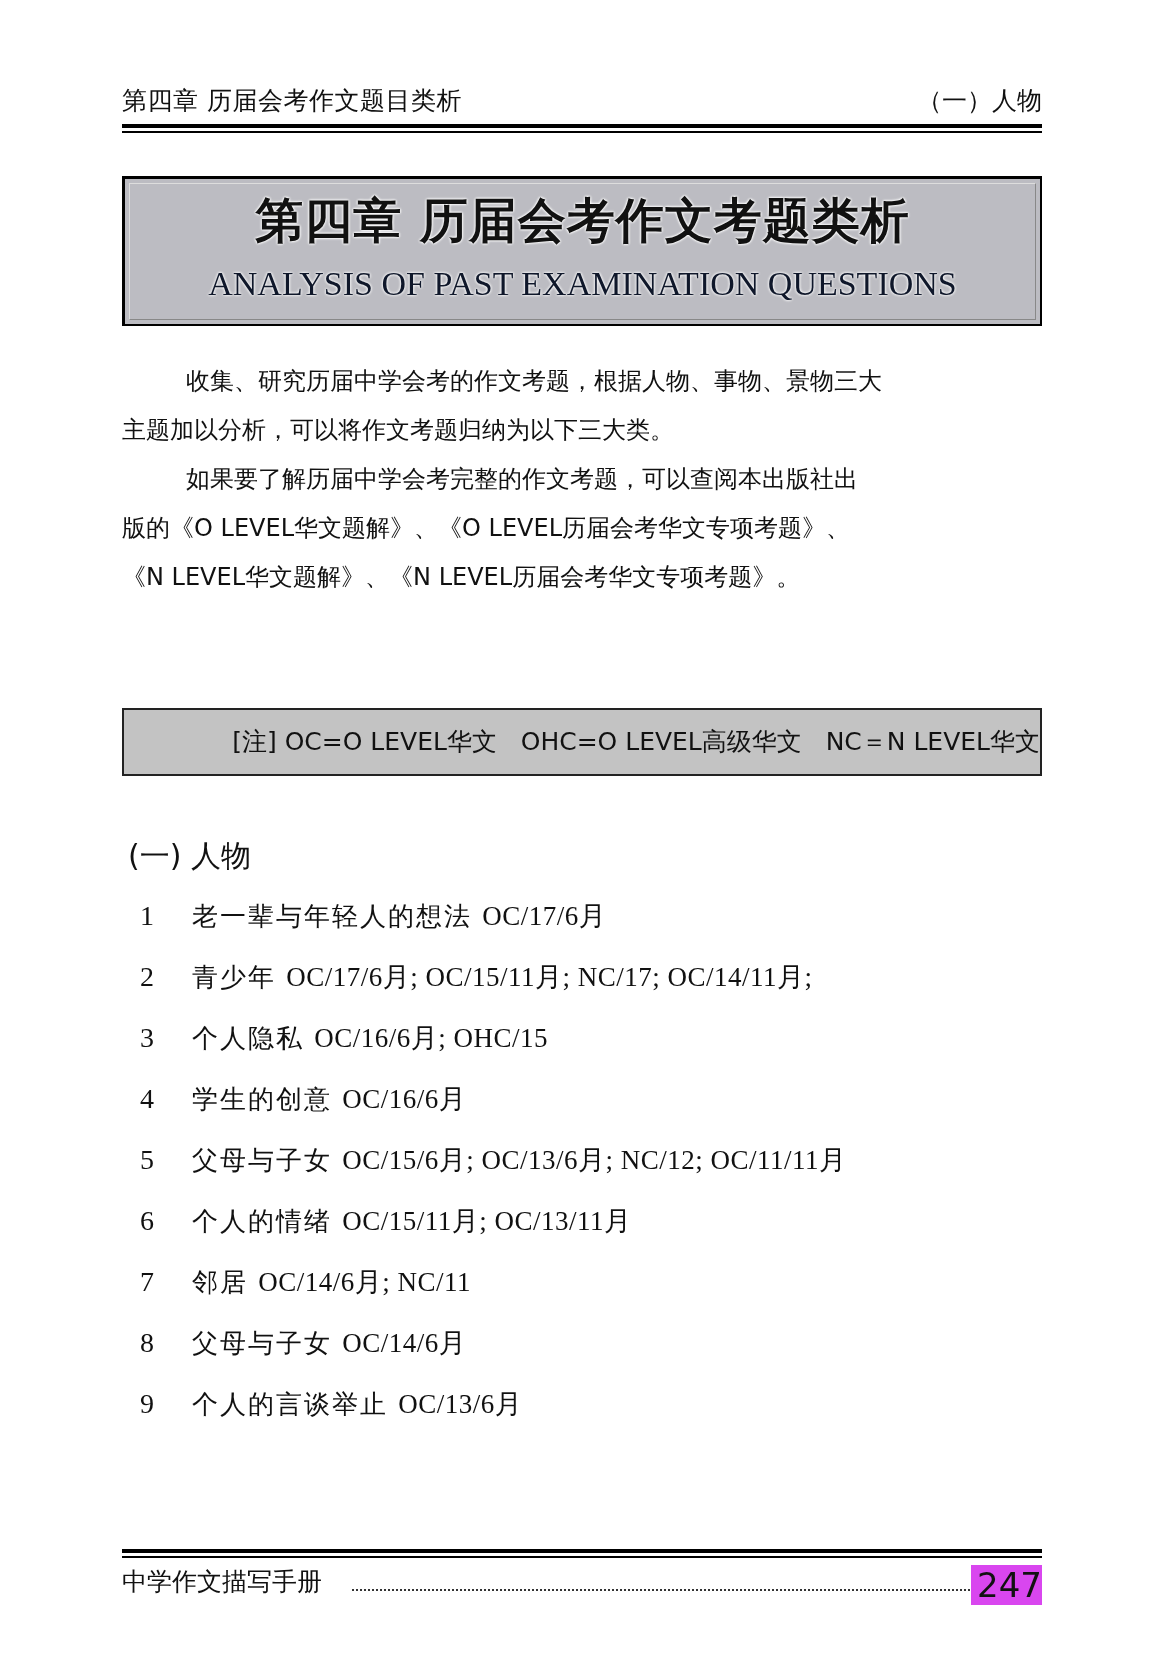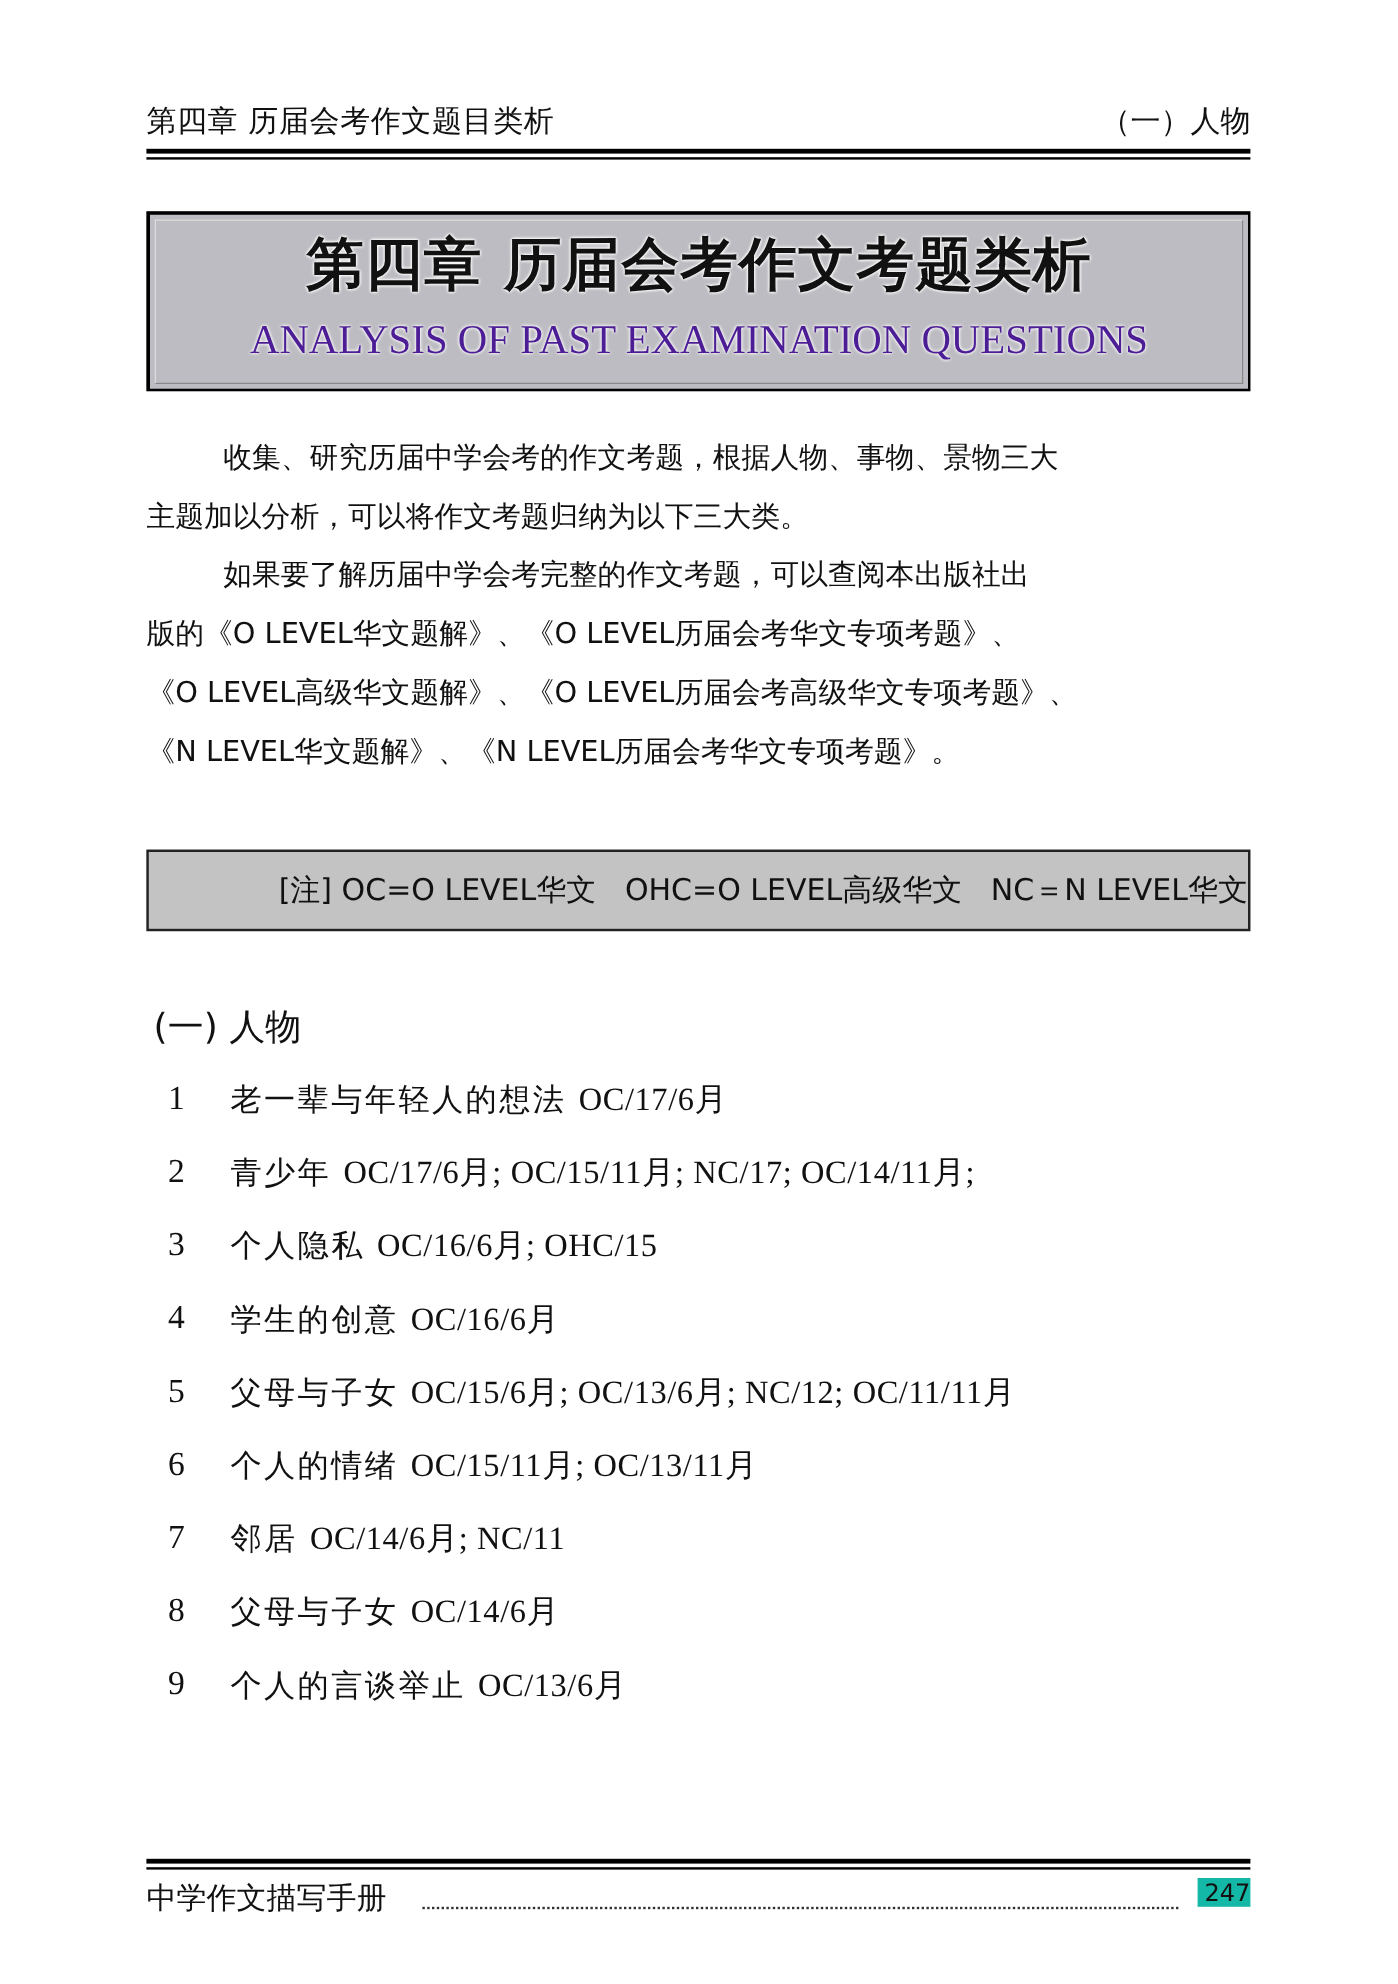--- a/index.html
+++ b/index.html
@@ -9,42 +9,42 @@
   .running-header .left { position: absolute; left: 0; top: 0; font-size: 25px; letter-spacing: 0.5px; }
   .running-header .right { position: absolute; right: 0; top: 0; font-size: 25px; margin-left: 32px; }
   .rule-thick { position: absolute; left: 122px; width: 920px; background: #000; }
 
   .title-box { position: absolute; left: 122px; top: 176px; width: 920px; height: 150px; box-sizing: border-box;
     border: 3px solid #000; border-right-width: 2px; border-bottom-width: 2px; background: #bcbcc2; padding-left: 36px; }
   .title-box .inner { position: absolute; left: 4px; top: 4px; right: 4px; bottom: 4px; border: 1px solid #888; border-left-color:#ddd; border-top-color:#ddd; }
   .title-cn { position: absolute; left: 0; right: 0; top: 10px; text-align: center; font-size: 48px; font-weight: bold; color: #111;
     text-shadow: 0 0 3px #fff, 0 0 3px #fff, 0 0 2px #fff; letter-spacing: 1px; }
   .title-en { position: absolute; left: 0; right: 0; top: 86px; text-align: center; font-family: "Liberation Serif", "DejaVu Serif", serif;
-    font-size: 34px; color: #4c1d95; text-shadow: 0 0 3px #fff, 0 0 3px #fff; letter-spacing: 0px; }
+    font-size: 34px; color: #0f172a; text-shadow: 0 0 3px #fff, 0 0 3px #fff; letter-spacing: 0px; }
 
   .para { position: absolute; left: 122px; width: 930px; font-size: 24px; line-height: 49px; }
   .para .line { display: block; white-space: nowrap; }
   .indent { padding-left: 64px; }
 
   .note-box { position: absolute; left: 122px; top: 708px; width: 920px; height: 68px; box-sizing: border-box; border: 2px solid #222;
     background: #c3c3c3; text-align: right; font-size: 25px; line-height: 64px; white-space: pre; }
 
   .section-heading { position: absolute; left: 128px; top: 836px; font-size: 30px; }
 
   .list { position: absolute; left: 140px; top: 896px; width: 900px; font-family: "DejaVu Serif", "Liberation Serif", serif; }
   .list-item { position: relative; font-size: 26px; height: 61px; line-height: 40px; white-space: nowrap; }
   .list-item .num { position: absolute; left: 0; top: 0; width: 20px; font-family: "Liberation Serif", serif; font-size: 28px; }
   .list-item .topic { position: absolute; left: 52px; top: 0; letter-spacing: 2px; }
   .list-item .refs { font-family: "Liberation Serif", serif; font-size: 27px; letter-spacing: 0.5px; }
   .cont { padding-left: 120px; font-family: "Liberation Serif", serif; font-size: 27px; height: 61px; line-height: 40px; }
 
   .footer { position: absolute; left: 122px; top: 1565px; width: 920px; height: 40px; }
   .footer .title { position: absolute; left: 0; top: 0; font-size: 25px; background:#fff; padding-right: 6px; }
   .footer .leader { position: absolute; left: 230px; right: 60px; top: 24px; border-bottom: 2px dotted #333; }
-  .footer .page { position: absolute; right: 0; top: 0; font-size: 20px; background:#14b8a6; padding-left: 6px; }
+  .footer .page { position: absolute; right: 0; top: 0; font-size: 34px; background:#d946ef; padding-left: 6px; }
 </style>
 </head>
 <body>
 
 <div class="running-header">
   <span class="left">第四章  历届会考作文题目类析</span>
   <span class="right">（一）人物</span>
 </div>
 <div class="rule-thick" style="top:124px;height:4px;"></div>
 <div class="rule-thick" style="top:131px;height:2px;"></div>
@@ -55,21 +55,20 @@
   <div class="title-en">ANALYSIS OF PAST EXAMINATION QUESTIONS</div>
 </div>
 
 <div class="para" style="top:357px;">
   <span class="line indent">收集、研究历届中学会考的作文考题，根据人物、事物、景物三大</span>
   <span class="line">主题加以分析，可以将作文考题归纳为以下三大类。</span>
 </div>
 <div class="para" style="top:455px;">
   <span class="line indent">如果要了解历届中学会考完整的作文考题，可以查阅本出版社出</span>
   <span class="line">版的《O LEVEL华文题解》、《O LEVEL历届会考华文专项考题》、</span>
-  <span class="line">《O LEVEL高级华文题解》、《O LEVEL历届会考高级华文专项考题》、</span>
   <span class="line">《N LEVEL华文题解》、《N LEVEL历届会考华文专项考题》。</span>
 </div>
 
 <div class="note-box">[注] OC=O LEVEL华文   OHC=O LEVEL高级华文   NC＝N LEVEL华文</div>
 
 <div class="section-heading">(一) 人物</div>
 
 <div class="list">
   <div class="list-item">
     <span class="num">1</span>

